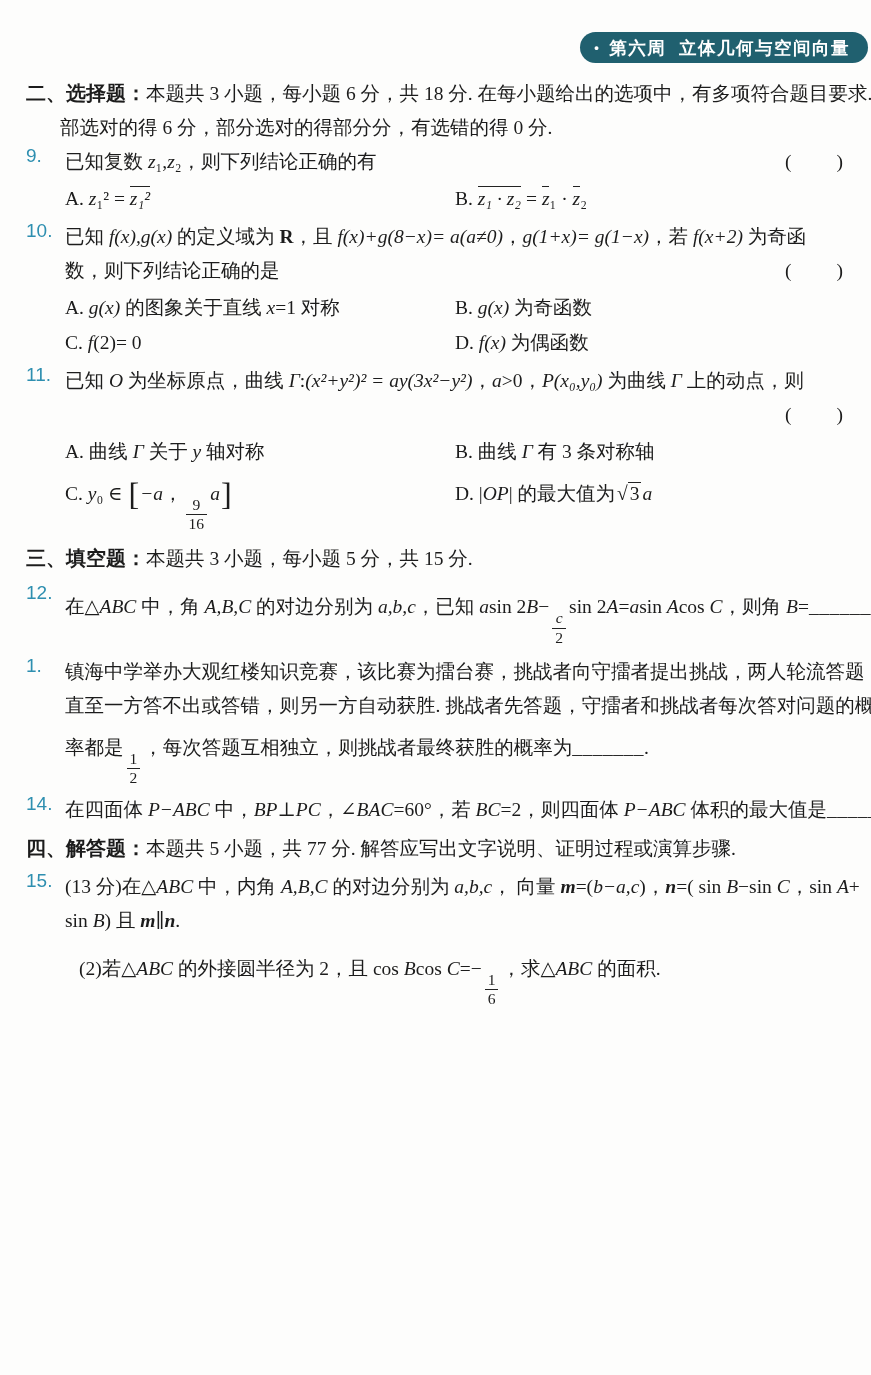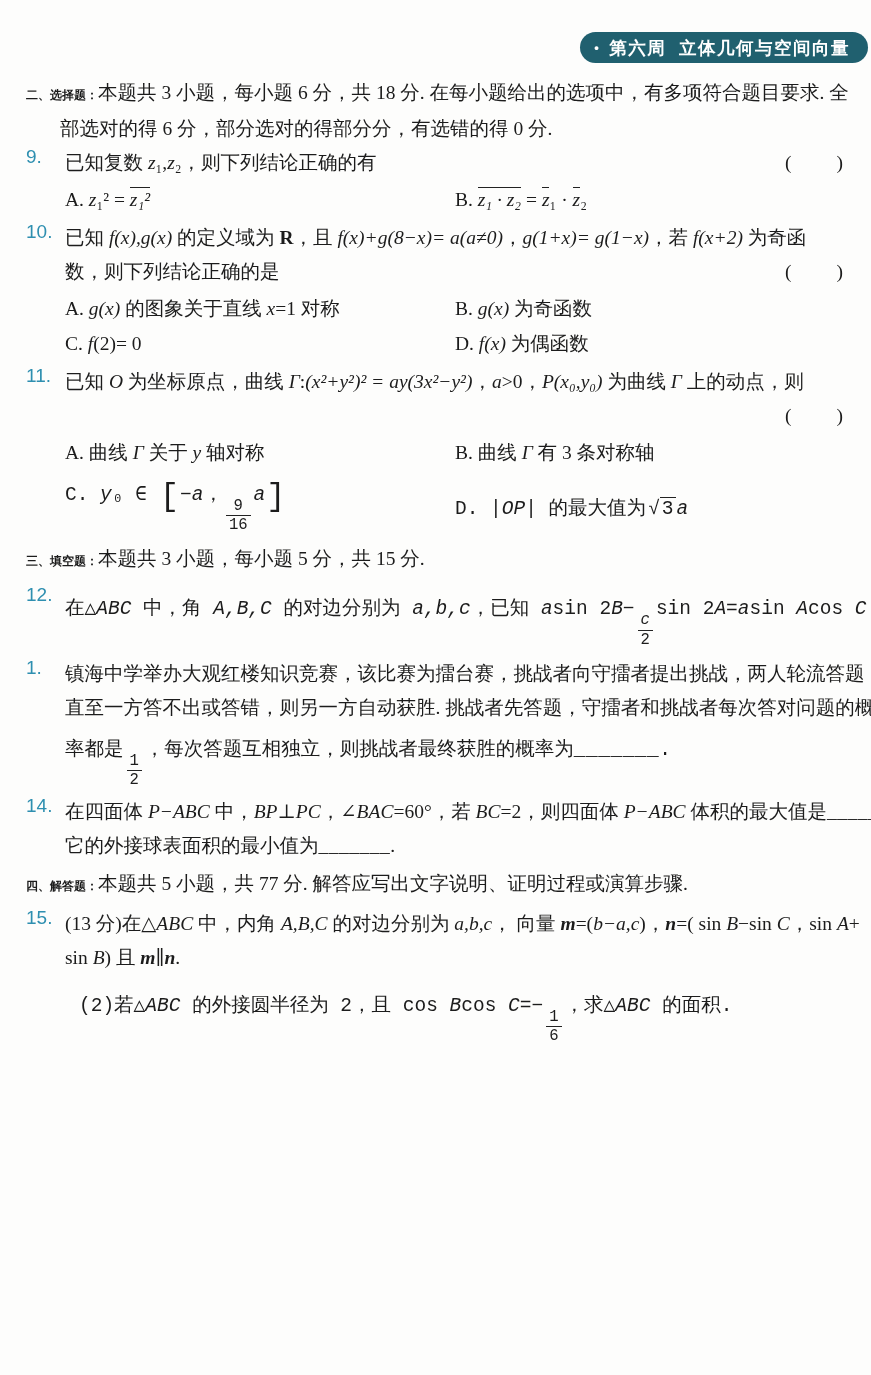--- a/index.html
+++ b/index.html
@@ -33,45 +33,45 @@
   .qnum{
     position:absolute;left:0;top:0;
     color:#2e8fb0;
     font-family:"Liberation Sans","DejaVu Sans",sans-serif;
     font-size:19px;
   }
   .brk{position:absolute;right:16px;top:0;white-space:pre;letter-spacing:2px;}
   .brk-line{height:34px;}
 
   .opts{margin-top:2px;}
-  .optrow{display:flex;align-items:flex-end;line-height:35px;}
+  .optrow{display:flex;align-items:flex-start;line-height:35px;}
   .o-left{width:390px;}
   .o-right{flex:1;}
 
   
   .s-i{font-style:italic;}
   .s-b{font-weight:bold;}
   .s-bi{font-weight:bold;font-style:italic;}
-  .s-hb{font-weight:bold;font-family:"Liberation Sans","DejaVu Sans",sans-serif;font-size:12px;}
+  .s-hb{font-weight:bold;font-family:"Liberation Sans","DejaVu Sans",sans-serif;font-size:20px;}
   .s-ol{border-top:1.5px solid #222;padding-top:1px;}
   .s-i.s-ol{font-style:italic;}
   .s-bb{font-size:165%;line-height:1;vertical-align:-0.14em;margin:0 1px;}
   .s-bl{letter-spacing:0.5px;}
   .frac{
     display:inline-flex;flex-direction:column;
     text-align:center;vertical-align:-0.62em;
     font-size:0.8em;line-height:1.18;margin:0 3px;
   }
   .frac .num{border-bottom:1.3px solid #222;padding:0 3px;}
   .frac .den{padding:0 3px;}
   .frac.ni .num{font-style:italic;}
   .sq{margin-left:2px;}
   .rad{border-top:1.3px solid #222;padding:0 2px;margin-right:1px;}
 
-  .tall{line-height:50px;font-family:Liberation Mono, monospace;}
+  .tall{line-height:50px;}
   .mt4{margin-top:4px;} .mt6{margin-top:6px;} .mt8{margin-top:8px;}
 </style>
 </head>
 <body>
 
 <div class="page">
 
   <div class="badge">
     <span class="dot">•</span>
     <span class="lbl">第六周  立体几何与空间向量</span>
@@ -152,21 +152,20 @@
       <div class="line">直至一方答不出或答错，则另一方自动获胜. 挑战者先答题，守擂者和挑战者每次答对问题的概</div>
       <div class="line tall">率都是<span class="frac">
             <span class="num">1</span>
             <span class="den">2</span>
           </span>，每次答题互相独立，则挑战者最终获胜的概率为<span class="s-bl">_______</span>.</div>
     </div>
 
     <div class="q mt6">
       <span class="qnum">14.</span>
       <div class="line">在四面体 <span class="s-i">P−ABC</span> 中，<span class="s-i">BP</span>⊥<span class="s-i">PC</span>，∠<span class="s-i">BAC</span>=60°，若 <span class="s-i">BC</span>=2，则四面体 <span class="s-i">P−ABC</span> 体积的最大值是<span class="s-bl">_______</span>，</div>
-      <div class="line">它的外接球表面积的最小值为<span class="s-bl">_______</span>.</div>
     </div>
 
     <div class="line mt4"><span class="s-hb">四、解答题：</span>本题共 5 小题，共 77 分. 解答应写出文字说明、证明过程或演算步骤.</div>
 
     <div class="q mt4">
       <span class="qnum">15.</span>
       <div class="line">(13 分)在△<span class="s-i">ABC</span> 中，内角 <span class="s-i">A,B,C</span> 的对边分别为 <span class="s-i">a,b,c</span>， 向量 <span class="s-bi">m</span>=(<span class="s-i">b−a,c</span>)，<span class="s-bi">n</span>=( sin <span class="s-i">B</span>−sin <span class="s-i">C</span>，sin <span class="s-i">A</span>+</div>
       <div class="line">sin <span class="s-i">B</span>) 且 <span class="s-bi">m</span>∥<span class="s-bi">n</span>.</div>
       <div class="line tall mt6" style="padding-left:14px">(2)若△<span class="s-i">ABC</span> 的外接圆半径为 2，且 cos <span class="s-i">B</span>cos <span class="s-i">C</span>=−<span class="frac">
             <span class="num">1</span>

